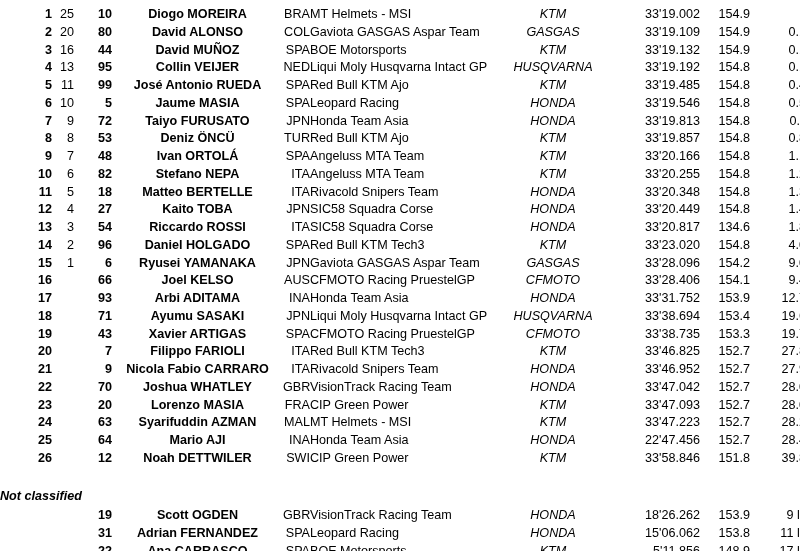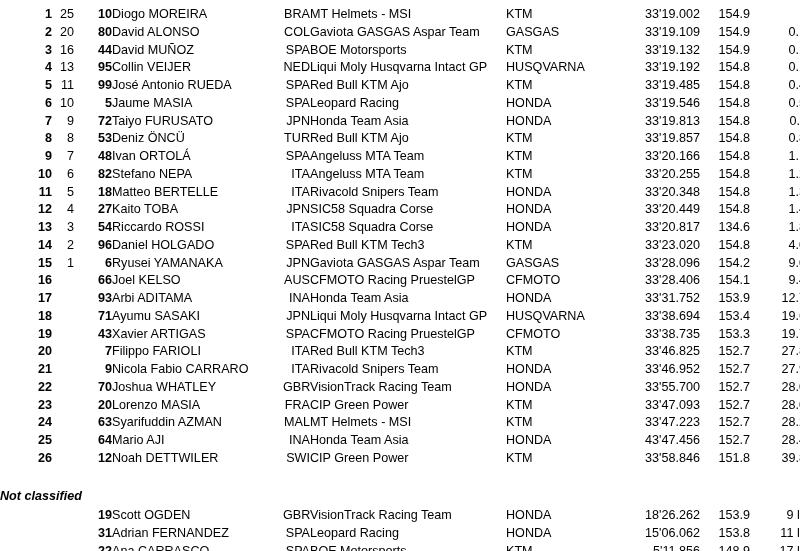--- a/index.html
+++ b/index.html
@@ -64,42 +64,43 @@
     vertical-align: top;
     line-height: 14px;
     font-weight: normal;
   }
   td.num {
     text-align: right;
     font-weight: bold;
     font-size: 12.8px;
   }
   td.rider {
-    text-align: left;
-    font-weight: normal;
+    text-align: center;
+    font-weight: bold;
     font-size: 12.8px;
     padding-left: 5px;
   }
   td.nat {
     text-align: right;
     font-size: 12.3px;
     font-weight: normal;
     margin-top: 44px;
   }
   td.team {
     text-align: left;
     font-size: 12.3px;
     font-weight: normal;
     padding-left: 6px;
     margin-top: 16px;
   }
   td.bike {
-    text-align: left;
+    text-align: center;
     font-size: 12.3px;
     font-weight: normal;
+    font-style: italic;
   }
   td.time {
     text-align: right;
     font-weight: normal;
     font-size: 12.6px;
     padding-right: 48px;
   }
   td.speed {
     text-align: right;
     font-size: 12.3px;
@@ -420,21 +421,21 @@
         </tr>
         <tr class="result-row">
           <td class="pos">22</td>
           <td class="pts"></td>
           <td class="spc"></td>
           <td class="num">70</td>
           <td class="rider">Joshua WHATLEY</td>
           <td class="nat">GBR</td>
           <td class="team">VisionTrack Racing Team</td>
           <td class="bike">HONDA</td>
-          <td class="time">33'55.700</td>
+          <td class="time">33'47.042</td>
           <td class="speed">152.7</td>
           <td class="gap">28.040</td>
         </tr>
         <tr class="result-row">
           <td class="pos">23</td>
           <td class="pts"></td>
           <td class="spc"></td>
           <td class="num">20</td>
           <td class="rider">Lorenzo MASIA</td>
           <td class="nat">FRA</td>
@@ -459,21 +460,21 @@
         </tr>
         <tr class="result-row">
           <td class="pos">25</td>
           <td class="pts"></td>
           <td class="spc"></td>
           <td class="num">64</td>
           <td class="rider">Mario AJI</td>
           <td class="nat">INA</td>
           <td class="team">Honda Team Asia</td>
           <td class="bike">HONDA</td>
-          <td class="time">43'47.456</td>
+          <td class="time">22'47.456</td>
           <td class="speed">152.7</td>
           <td class="gap">28.454</td>
         </tr>
         <tr class="result-row">
           <td class="pos">26</td>
           <td class="pts"></td>
           <td class="spc"></td>
           <td class="num">12</td>
           <td class="rider">Noah DETTWILER</td>
           <td class="nat">SWI</td>

